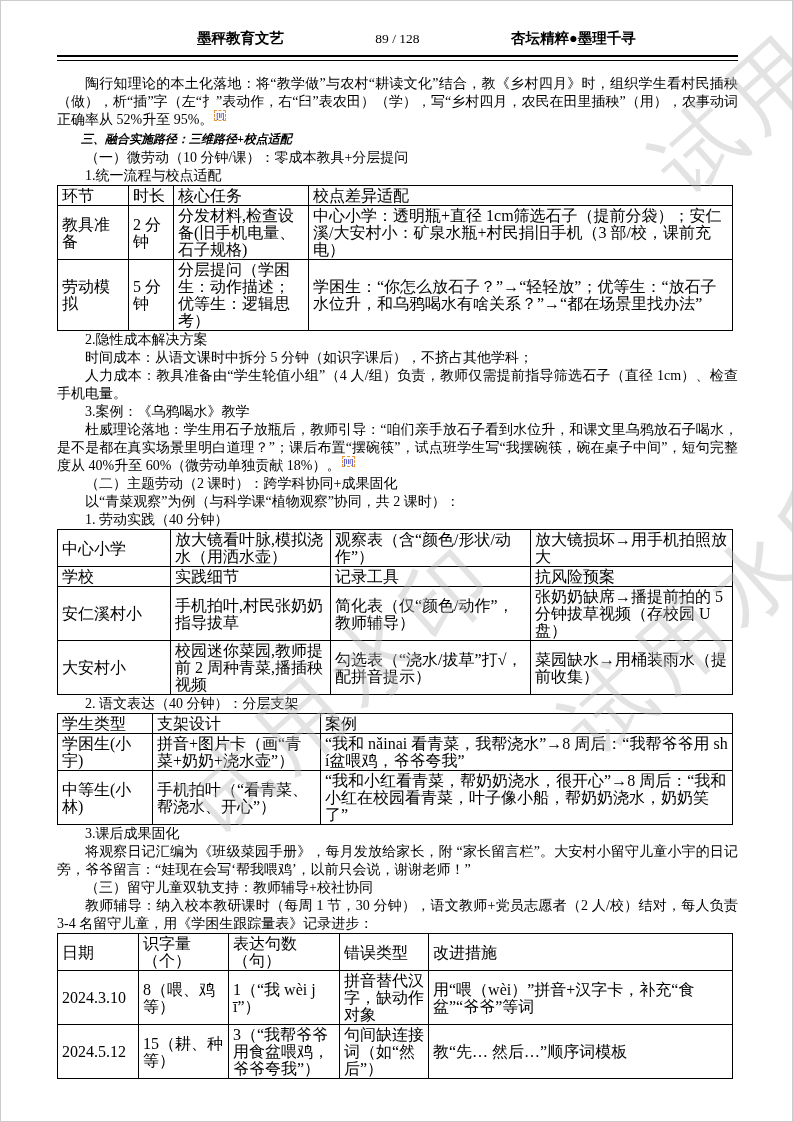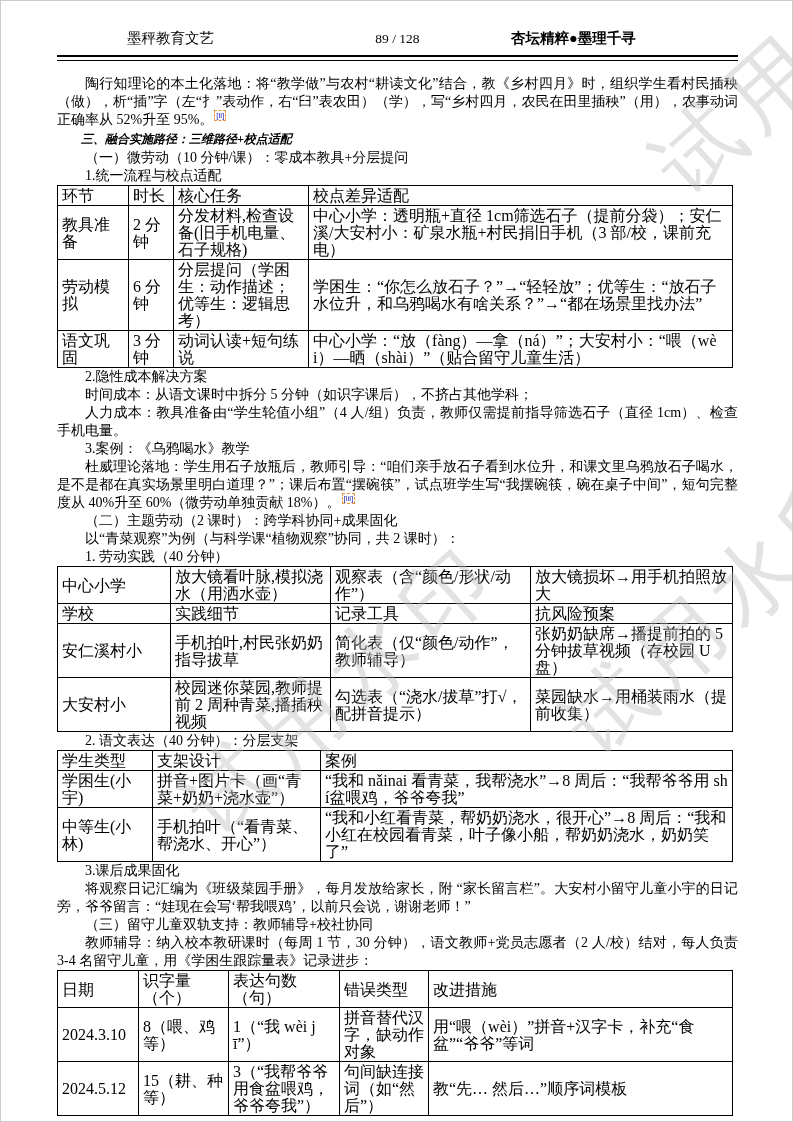--- a/index.html
+++ b/index.html
@@ -9,21 +9,21 @@
     background:#ffffff;
     border:1px solid #cccccc;
     box-sizing:border-box;
     overflow:hidden;
     font-family:"Liberation Serif","DejaVu Serif",serif;
     color:#000000;
   }
   .inner{position:relative;z-index:1;margin:0 56px;width:681px;}
   
   .hdr{display:flex;align-items:baseline;padding-top:28px;font-size:14.5px;}
-  .hl{font-weight:normal;flex:1;text-align:center;}
+  .hl{font-weight:bold;flex:1;text-align:right;}
   .hc{flex:1;text-align:center;font-size:13.5px;}
   .hr{font-weight:bold;flex:1;}
   .rule{height:3px;border-top:2px solid #000;border-bottom:1px solid #000;margin-top:7px;margin-bottom:14px;}
   
   p.body{margin:0;font-size:14px;line-height:18px;text-align:justify;}
   p.ind{text-indent:2em;}
   p.bold{font-weight:bold;font-size:12px;line-height:20px;font-style:italic;}
   sup.ref{
     font-size:8px;line-height:8px;
     color:#2222aa;
@@ -88,29 +88,23 @@
         <th>校点差异适配</th>
       </tr>
       <tr>
         <td>教具准备</td>
         <td>2 分钟</td>
         <td>分发材料,检查设备(旧手机电量、石子规格)</td>
         <td>中心小学：透明瓶+直径 1cm筛选石子（提前分袋）；安仁溪/大安村小：矿泉水瓶+村民捐旧手机（3 部/校，课前充电）</td>
       </tr>
       <tr>
         <td>劳动模拟</td>
-        <td>6 分钟</td>
+        <td>5 分钟</td>
         <td>分层提问（学困生：动作描述；优等生：逻辑思考）</td>
         <td>学困生：“你怎么放石子？”→“轻轻放”；优等生：“放石子水位升，和乌鸦喝水有啥关系？”→“都在场景里找办法”</td>
-      </tr>
-      <tr>
-        <td>语文巩固</td>
-        <td>3 分钟</td>
-        <td>动词认读+短句练说</td>
-        <td>中心小学：“放（fàng）—拿（ná）”；大安村小：“喂（wèi）—晒（shài）”（贴合留守儿童生活）</td>
       </tr>
     </tbody>
       </table>
 
     <p class="body ind">2.隐性成本解决方案</p>
     <p class="body ind">时间成本：从语文课时中拆分 5 分钟（如识字课后），不挤占其他学科；</p>
     <p class="body ind">人力成本：教具准备由“学生轮值小组”（4 人/组）负责，教师仅需提前指导筛选石子（直径 1cm）、检查手机电量。</p>
     <p class="body ind">3.案例：《乌鸦喝水》教学</p>
     <p class="body ind"><span>杜威理论落地：学生用石子放瓶后，教师引导：“咱们亲手放石子看到水位升，和课文里乌鸦放石子喝水，是不是都在真实场景里明白道理？”；课后布置“摆碗筷”，试点班学生写“我摆碗筷，碗在桌子中间”，短句完整度从 40%升至 60%（微劳动单独贡献 18%）。</span><sup class="ref">[iii]</sup></p>
     <p class="body ind">（二）主题劳动（2 课时）：跨学科协同+成果固化</p>

